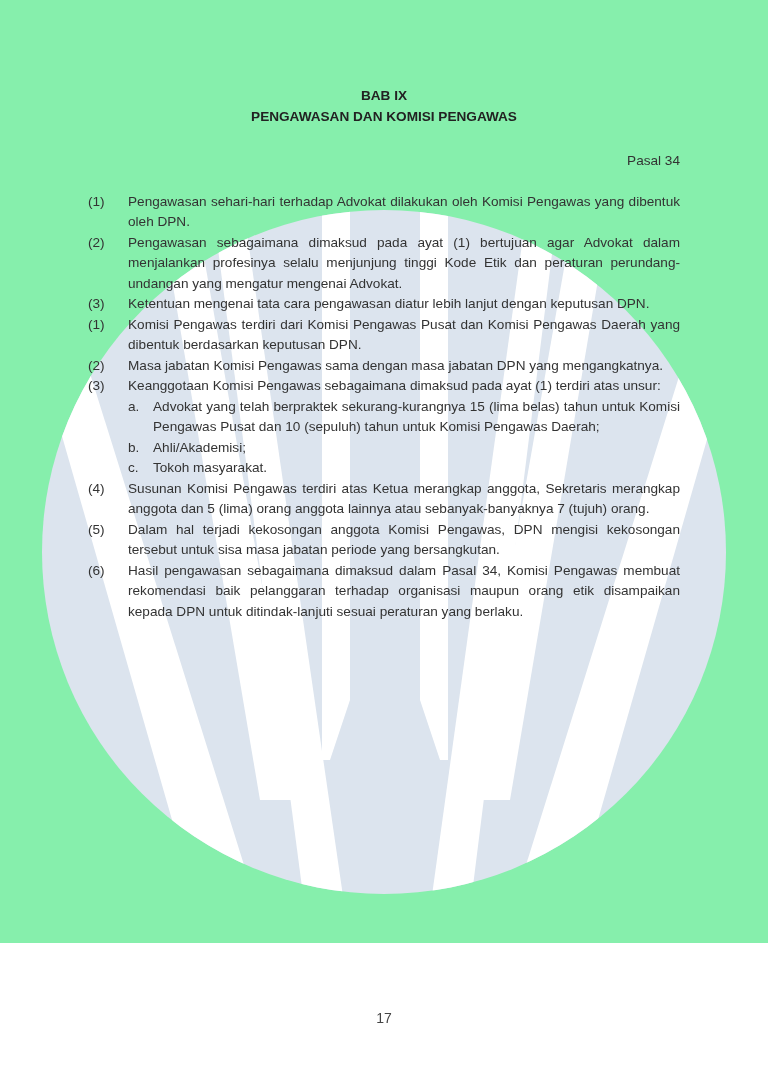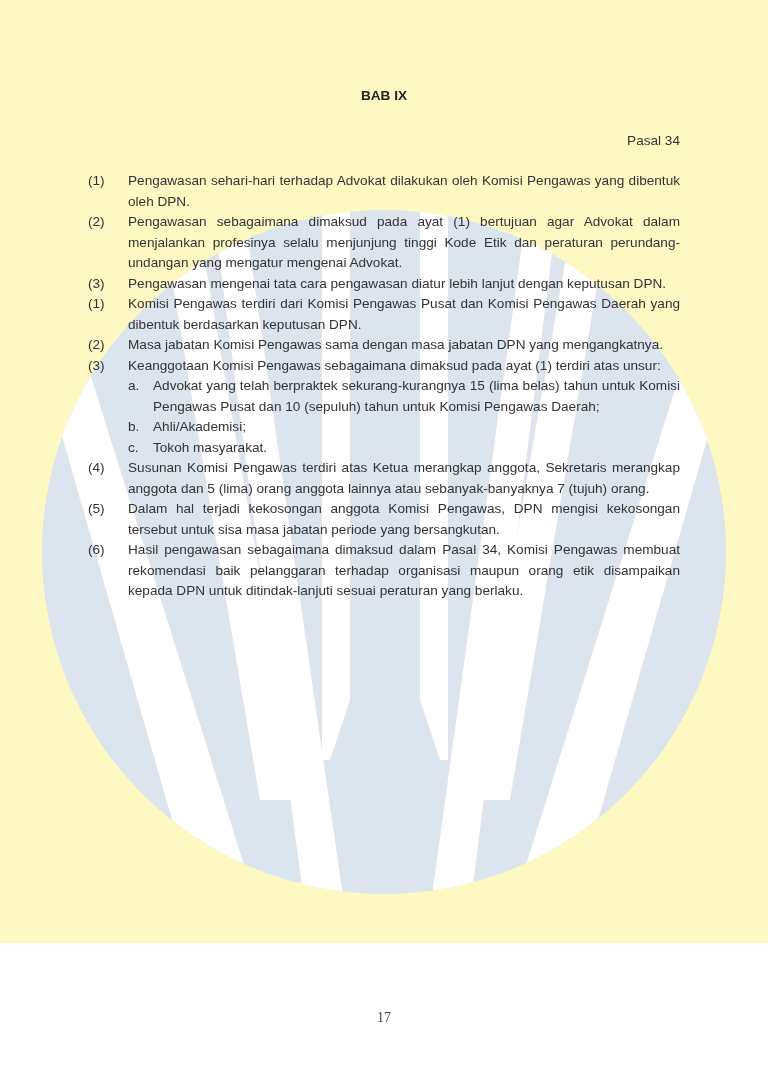--- a/index.html
+++ b/index.html
@@ -1,35 +1,35 @@
 <!DOCTYPE html>
 <html><head>
   <meta charset="utf-8">
   <style>
     html, body { margin: 0; padding: 0; background: #ffffff; }
     body { width: 768px; height: 1085px; position: relative; overflow: hidden; }
-    .page { position: absolute; left: 0; top: 0; width: 768px; height: 943px; background: #fef9c3; }
+    .page { position: absolute; left: 0; top: 0; width: 768px; height: 943px; background: #86efac; }
     .watermark { position: absolute; left: 0; top: 0; width: 768px; height: 1085px; z-index: 0; }
     .content {
       position: absolute; left: 88px; top: 86px; width: 592px; z-index: 1;
       font-family: "Liberation Sans", sans-serif; color: #333;
       font-size: 13.6px; line-height: 20.5px;
     }
     .chapter { text-align: center; font-weight: bold; font-size: 13.6px; line-height: 20.5px; color: #222; }
     .pasal-title { text-align: right; margin: 22px 0 22px 0; }
     .pasal-title.first { margin-top: 24px; margin-bottom: 20px; }
     .item { display: flex; }
     .item .num { width: 40px; flex: 0 0 40px; }
     .item .txt { flex: 1; text-align: justify; }
     .sub { display: flex; }
     .sub .num { width: 25px; flex: 0 0 25px; }
     .sub .txt { flex: 1; text-align: justify; }
     .page-number {
       position: absolute; top: 1010px; left: 0; width: 768px; text-align: center;
-      font-family: Liberation Serif, serif; font-size: 14px; color: #444; z-index: 1;
+      font-family: Liberation Sans, sans-serif; font-size: 14px; color: #444; z-index: 1;
     }
   </style>
 </head>
 <body>
 
 <div class="page">
 
   <svg class="watermark" viewBox="0 0 768 1085">
     <defs>
       <clipPath id="wmclip">
@@ -46,34 +46,35 @@
       <polygon points="535,150 565,150 470,910 430,910" fill="#fff"></polygon>
       <polygon points="750,150 790,150 575,900 515,900" fill="#fff"></polygon>
       <polygon points="150,150 185,150 300,800 260,800" fill="#fff"></polygon>
       <polygon points="585,150 620,150 510,800 470,800" fill="#fff"></polygon>
       <polygon points="330,760 440,760 420,700 350,700" fill="#DCE4EE"></polygon>
     </g>
   </svg>
 
   <div class="content">
     <div class="chapter">BAB IX</div>
+    <div class="chapter">PENGAWASAN DAN KOMISI PENGAWAS</div>
 
     <div class="pasal-title first">Pasal 34</div>
     <div>
       <div class="item">
         <span class="num">(1)</span>
         <span class="txt">Pengawasan sehari-hari terhadap Advokat dilakukan oleh Komisi Pengawas yang dibentuk oleh DPN.</span>
       </div>
       <div class="item">
         <span class="num">(2)</span>
         <span class="txt">Pengawasan sebagaimana dimaksud pada ayat (1) bertujuan agar Advokat dalam menjalankan profesinya selalu menjunjung tinggi Kode Etik dan peraturan perundang-undangan yang mengatur mengenai Advokat.</span>
       </div>
       <div class="item">
         <span class="num">(3)</span>
-        <span class="txt">Pengawasan mengenai tata cara pengawasan diatur lebih lanjut dengan keputusan DPN.</span>
+        <span class="txt">Ketentuan mengenai tata cara pengawasan diatur lebih lanjut dengan keputusan DPN.</span>
       </div>
     </div>
 
     <div>
       <div class="item">
         <span class="num">(1)</span>
         <span class="txt">Komisi Pengawas terdiri dari Komisi Pengawas Pusat dan Komisi Pengawas Daerah yang dibentuk berdasarkan keputusan DPN.</span>
       </div>
       <div class="item">
         <span class="num">(2)</span>

